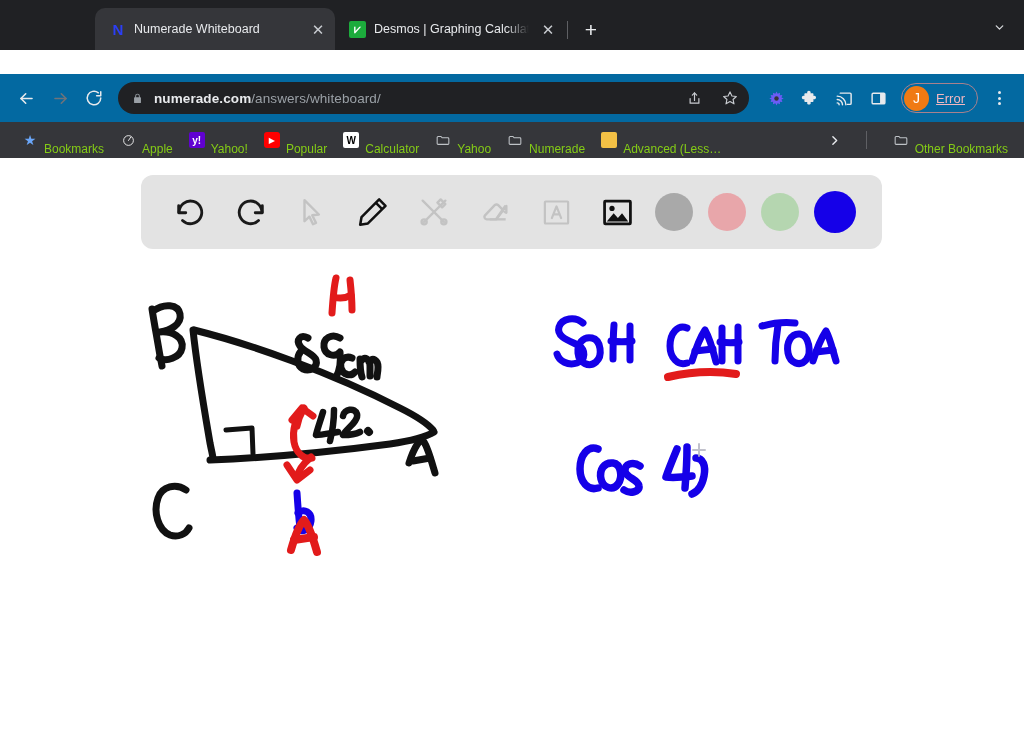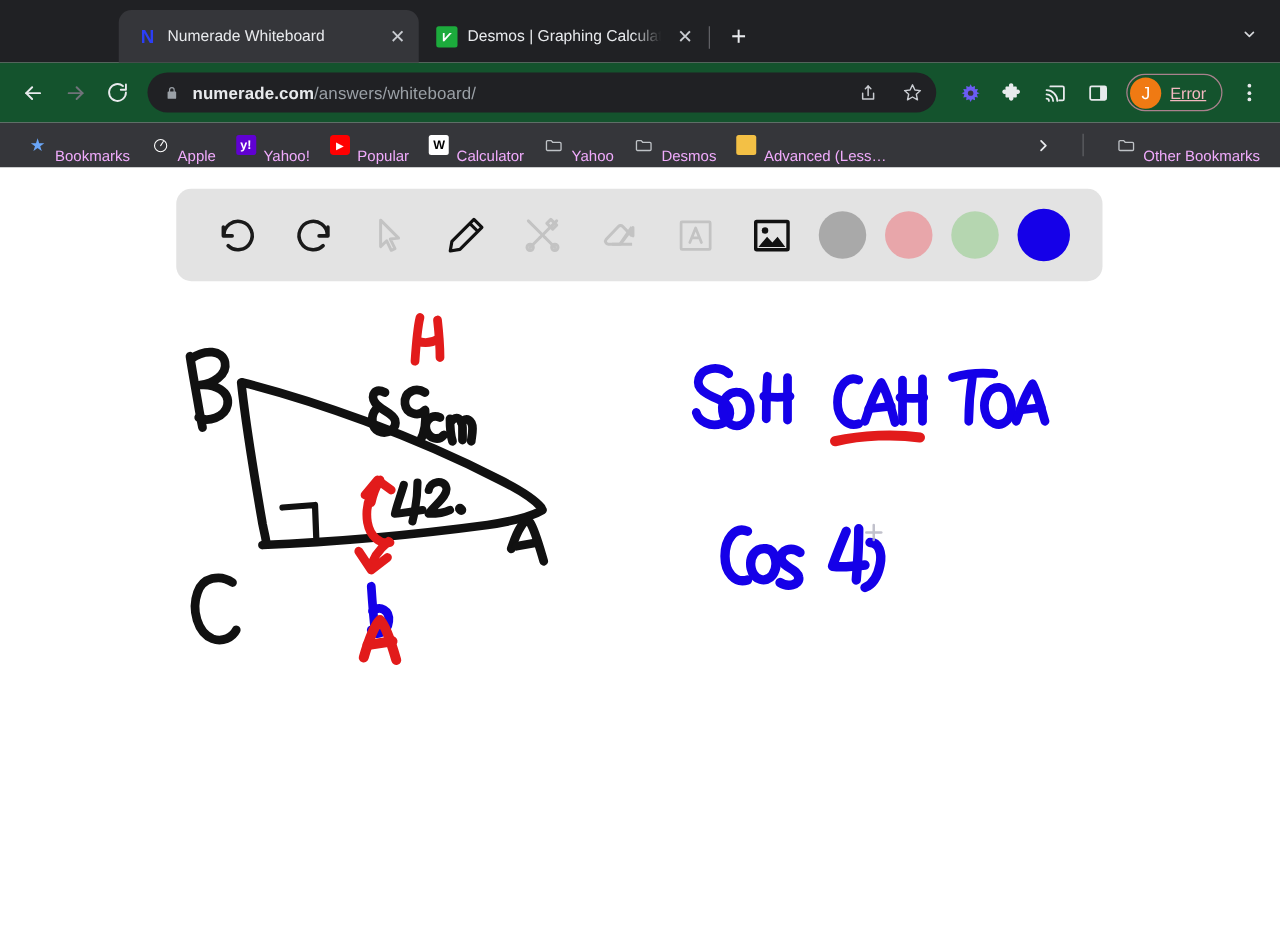--- a/index.html
+++ b/index.html
@@ -55,22 +55,22 @@
   }
   .tab-search {
     position: absolute; right: 10px; bottom: 8px;
     width: 30px; height: 30px; border-radius: 50%;
     display: flex; align-items: center; justify-content: center;
     color: #d6d8db;
   }
 
   
   .navbar {
-    height: 48px; background: #14532d;
-    display: flex; align-items: center; padding: 0 10px; gap: 2px;
+    height: 48px; background: #0369a1;
+    display: flex; align-items: center; padding: 0 10px; gap: 2px; margin-top: 24px;
   }
   .nav-btn {
     width: 32px; height: 32px; border-radius: 50%;
     display: flex; align-items: center; justify-content: center;
     flex: 0 0 32px;
   }
   .nav-btn svg { display: block; }
 
   .omnibox {
     flex: 1 1 auto; height: 32px; background: #202124;
@@ -117,21 +117,21 @@
   
   .bookmarks {
     height: 36px; background: #35363a;
     display: flex; align-items: center; padding: 0 8px 0 14px; gap: 0;
     position: relative;
   }
   .bm {
     display: flex; align-items: center; gap: 6px;
     padding: 4px 8px; border-radius: 4px; flex: 0 0 auto;
   }
-  .bm-label { font-size: 12px; color: #f0abfc; white-space: nowrap; margin-top: 17px; }
+  .bm-label { font-size: 12px; color: #84cc16; white-space: nowrap; margin-top: 17px; }
   .bm-ico { width: 16px; height: 16px; flex:0 0 16px; display:flex; align-items:center; justify-content:center; font-size: 11px; border-radius: 2px; }
   .ico-star { color: #6aa6f8; font-size: 14px; }
   .ico-apple { color: #ffffff; font-size: 13px; }
   .ico-yahoo { background: #6001d2; color: #ffffff; font-weight: 700; font-size: 10px; }
   .ico-youtube { background: #ff0000; color:#fff; font-size: 8px; border-radius: 3px; }
   .ico-wiki { background: #ffffff; color: #000; font-weight: 700; font-size: 10px; }
   .ico-folder { color: #bfc3c7; font-size: 12px; }
   .ico-orange { background: #f3c045; border-radius: 2px; }
   .bm-overflow { margin-left: auto; display: flex; align-items: center; gap: 10px; }
   .chev-btn { width: 26px; height: 26px; display:flex; align-items:center; justify-content:center; color:#e8eaed; font-size: 14px; }
@@ -299,21 +299,21 @@
           </svg>
       </span>
       <span class="bm-label">Yahoo</span>
     </div>
     <div class="bm">
       <span class="bm-ico ico-folder">
         <svg width="14" height="12" viewBox="0 0 24 20" fill="none" stroke="#bfc3c7" stroke-width="1.8">
             <path d="M2 5.5a1.5 1.5 0 0 1 1.5-1.5h5l2 2.3h10A1.5 1.5 0 0 1 22 7.8V16a1.5 1.5 0 0 1-1.5 1.5h-17A1.5 1.5 0 0 1 2 16z"></path>
           </svg>
       </span>
-      <span class="bm-label">Desmos</span>
+      <span class="bm-label">Numerade</span>
     </div>
     <div class="bm">
       <span class="bm-ico ico-orange"></span>
       <span class="bm-label">Advanced (Less…</span>
     </div>
 
     <div class="bm-overflow">
       <div class="chev-btn">
         <svg width="13" height="13" viewBox="0 0 24 24" fill="none" stroke="#e8eaed" stroke-width="2.6" stroke-linecap="round" stroke-linejoin="round">
             <polyline points="9 5 16 12 9 19"></polyline>

